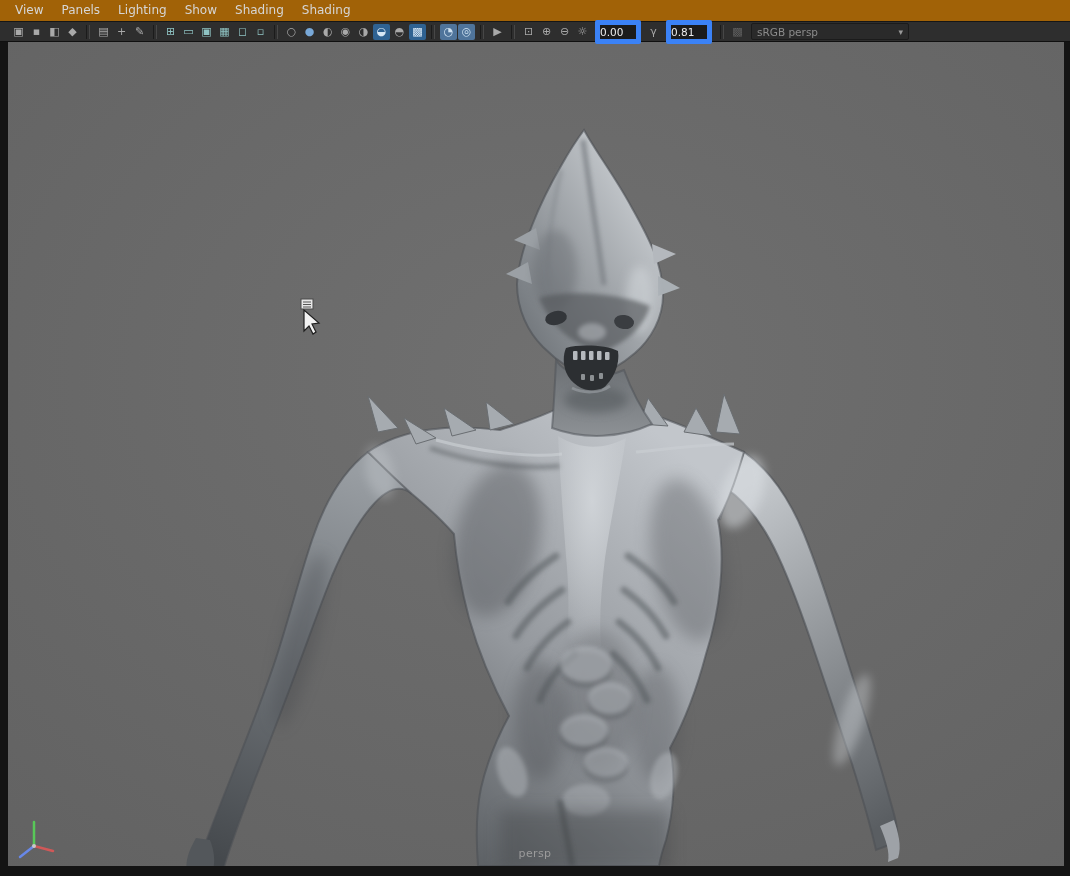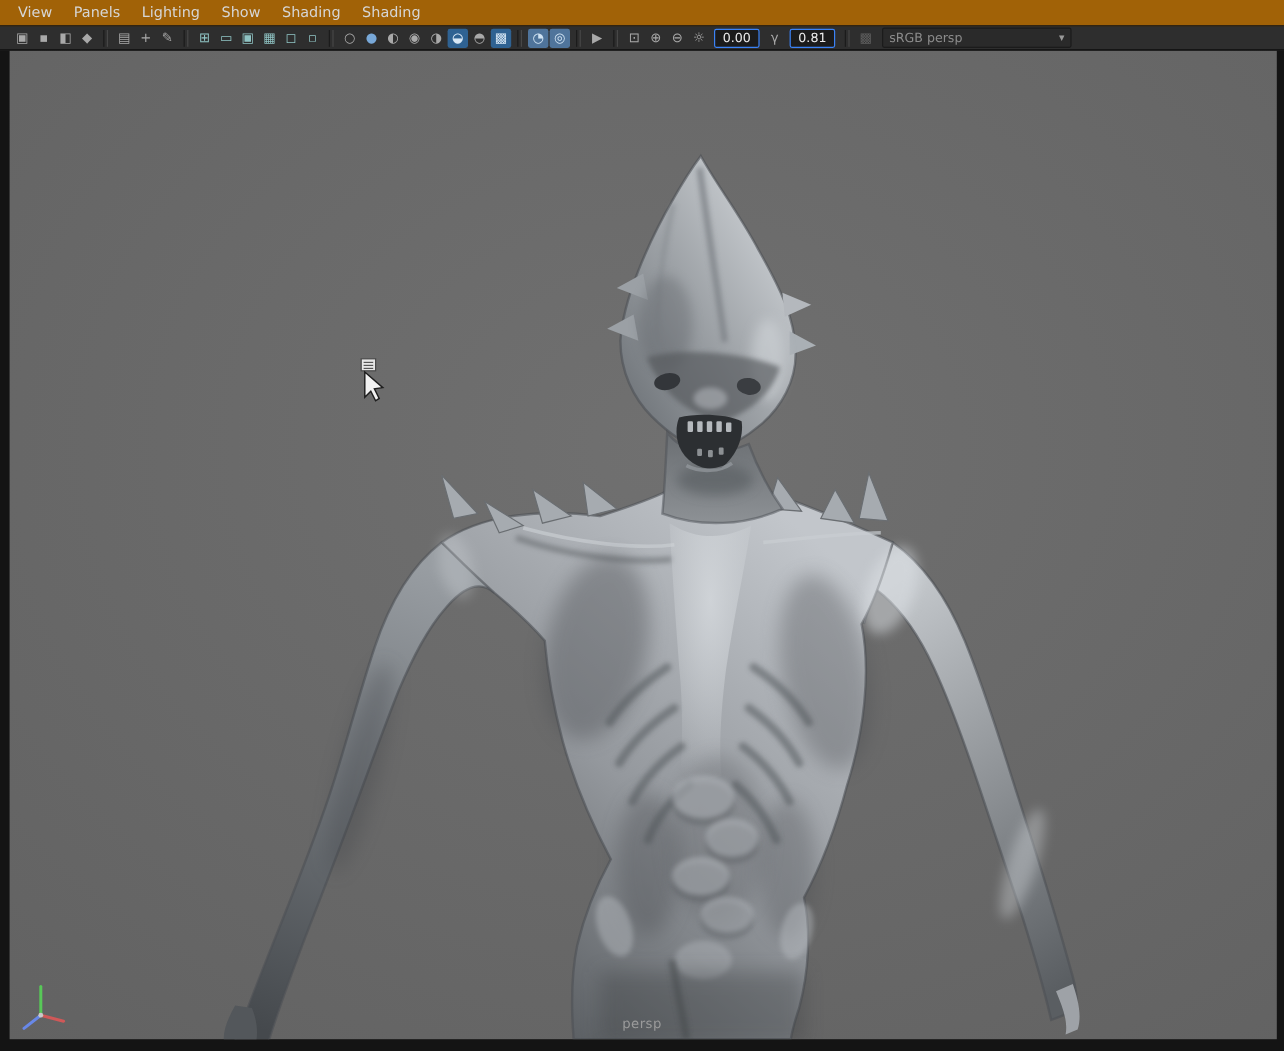--- a/index.html
+++ b/index.html
@@ -26,22 +26,22 @@
     width:17px;height:16px;line-height:16px;text-align:center;
     font-size:11px;color:#a9a9a9;border-radius:2px;flex:none;cursor:default;
   }
   .tb-icon.teal{color:#8fc3c3;}
   .tb-icon.blue{color:#78a8d8;}
   .tb-icon.active{background:#2f6292;color:#d7e7f5;}
   .tb-icon.pressed{background:#4f749b;color:#cfe2f2;}
   .tb-icon.disabled{color:#5f5f5f;}
   .tb-sep{width:2px;height:14px;margin:0 4px;border-left:1px solid #1b1b1b;border-right:1px solid #474747;flex:none;}
   .tb-field{
-    width:36px;height:14px;background:#1b1b1b;border:1px solid #3b82f6;
-    color:#ececec;font-size:10.5px;line-height:14px;text-align:center;
+    width:36px;height:14px;background:#1b1b1b;border:5px solid #3b82f6;
+    color:#ececec;font-size:10.5px;line-height:14px;
     border-radius:2px;margin:0 3px;flex:none;
   }
   .tb-dropdown{
     display:flex;align-items:center;justify-content:space-between;
     height:15px;width:146px;background:#2a2a2a;border:1px solid #1b1b1b;
     border-radius:2px;margin-left:4px;padding:0 5px;
     color:#8b8b8b;font-size:10.5px;flex:none;
   }
   .tb-dropdown .chev{color:#9a9a9a;font-size:9px;}
   

